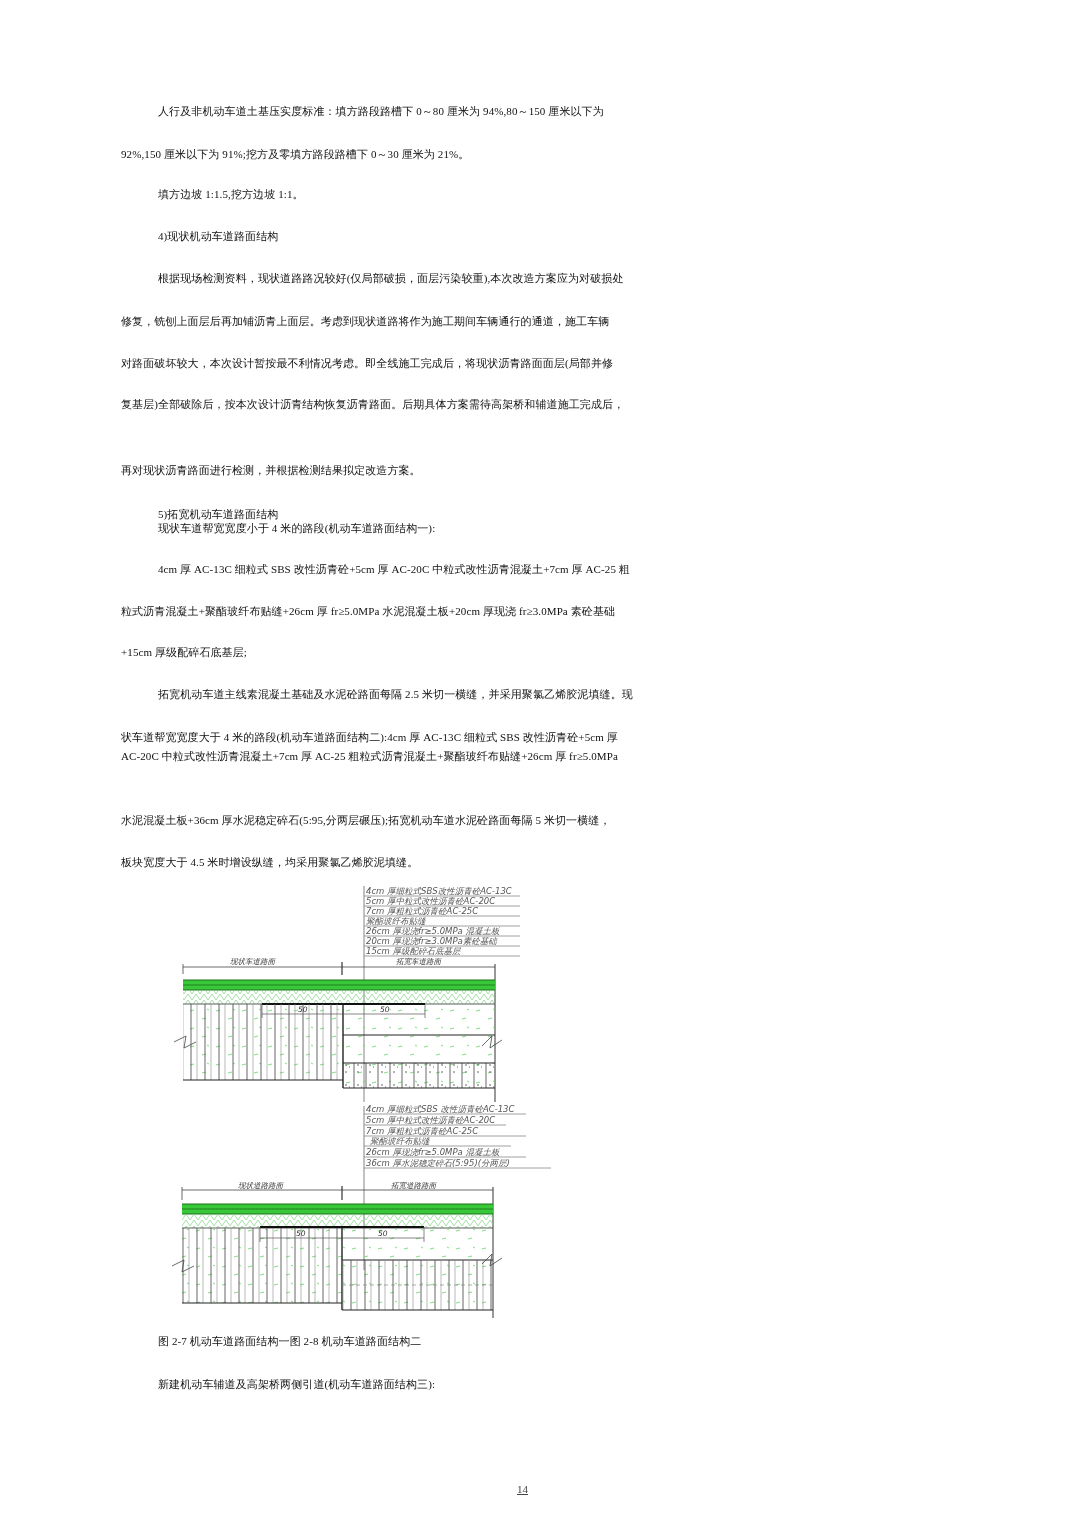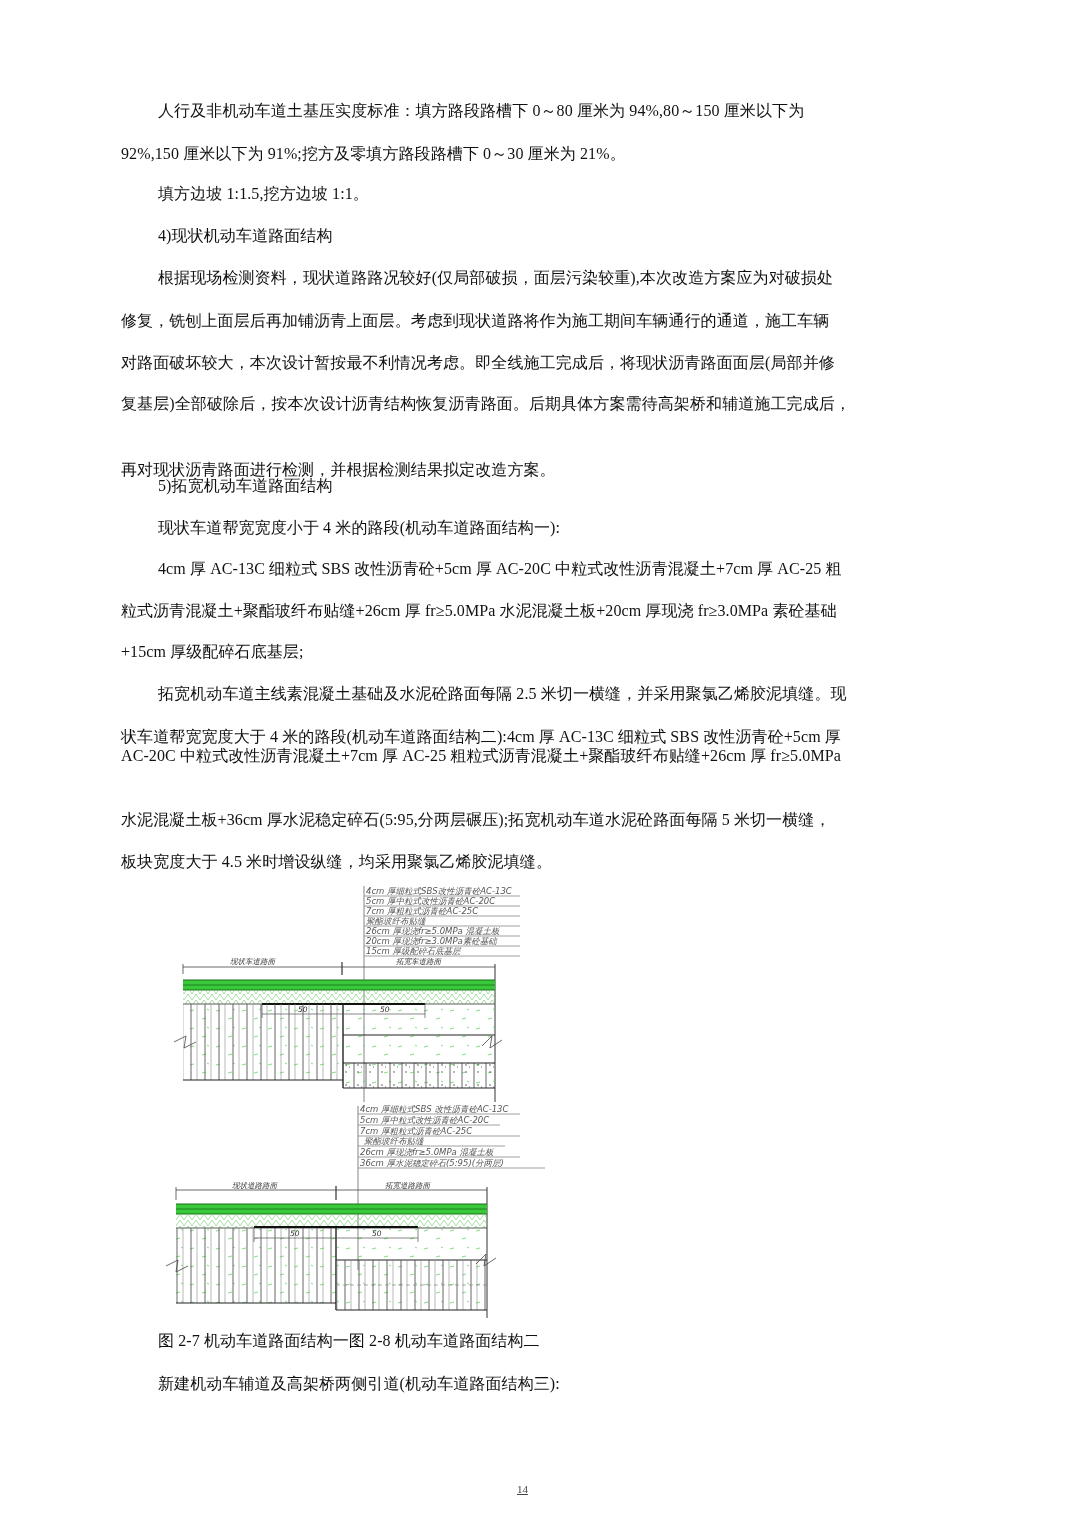--- a/index.html
+++ b/index.html
@@ -1,18 +1,18 @@
 <!DOCTYPE html>
 <html><head>
 <meta charset="utf-8">
 <style>
   html, body { margin: 0; padding: 0; background: #ffffff; }
   body { width: 1077px; height: 1523px; position: relative; overflow: hidden;
          font-family: "Liberation Serif", "DejaVu Serif", serif; color: #111; }
-  .line { position: absolute; left: 0; white-space: nowrap; font-size: 16px; line-height: 20px; letter-spacing: 0.1px; }
+  .line { position: absolute; left: 0; white-space: nowrap; font-size: 11px; line-height: 20px; letter-spacing: 0.1px; }
   .indent { left: 158px; }
   .flush { left: 121px; }
   .page-number { position: absolute; top: 1483px; left: 0; width: 1045px; text-align: center;
                  font-size: 11px; color: #444; text-decoration: underline; }
   .diagram { position: absolute; font-style: italic; }
   .diagram svg { display: block; }
   .legend-text { font-family: "DejaVu Sans", sans-serif; font-size: 8.5px; fill: #555; }
   .dim-text { font-family: "DejaVu Sans", sans-serif; font-size: 7.5px; fill: #333; }
 </style>
 </head>
@@ -24,21 +24,21 @@
 <div class="line indent" style="top:184px">填方边坡 1:1.5,挖方边坡 1:1。</div>
 
 <div class="line indent" style="top:226px">4)现状机动车道路面结构</div>
 
 <div class="line indent" style="top:268px">根据现场检测资料，现状道路路况较好(仅局部破损，面层污染较重),本次改造方案应为对破损处</div>
 <div class="line flush" style="top:311px">修复，铣刨上面层后再加铺沥青上面层。考虑到现状道路将作为施工期间车辆通行的通道，施工车辆</div>
 <div class="line flush" style="top:353px">对路面破坏较大，本次设计暂按最不利情况考虑。即全线施工完成后，将现状沥青路面面层(局部并修</div>
 <div class="line flush" style="top:394px">复基层)全部破除后，按本次设计沥青结构恢复沥青路面。后期具体方案需待高架桥和辅道施工完成后，</div>
 <div class="line flush" style="top:460px">再对现状沥青路面进行检测，并根据检测结果拟定改造方案。</div>
 
-<div class="line indent" style="top:476px">5)拓宽机动车道路面结构</div>
+<div class="line indent" style="top:504px">5)拓宽机动车道路面结构</div>
 
 <div class="line indent" style="top:518px">现状车道帮宽宽度小于 4 米的路段(机动车道路面结构一):</div>
 
 <div class="line indent" style="top:559px">4cm 厚 AC-13C 细粒式 SBS 改性沥青砼+5cm 厚 AC-20C 中粒式改性沥青混凝土+7cm 厚 AC-25 粗</div>
 <div class="line flush" style="top:601px">粒式沥青混凝土+聚酯玻纤布贴缝+26cm 厚 fr≥5.0MPa 水泥混凝土板+20cm 厚现浇 fr≥3.0MPa 素砼基础</div>
 <div class="line flush" style="top:642px">+15cm 厚级配碎石底基层;</div>
 
 <div class="line indent" style="top:684px">拓宽机动车道主线素混凝土基础及水泥砼路面每隔 2.5 米切一横缝，并采用聚氯乙烯胶泥填缝。现</div>
 <div class="line flush" style="top:727px">状车道帮宽宽度大于 4 米的路段(机动车道路面结构二):4cm 厚 AC-13C 细粒式 SBS 改性沥青砼+5cm 厚</div>
 <div class="line flush" style="top:746px">AC-20C 中粒式改性沥青混凝土+7cm 厚 AC-25 粗粒式沥青混凝土+聚酯玻纤布贴缝+26cm 厚 fr≥5.0MPa</div>
@@ -118,21 +118,21 @@
     <line x1="102" y1="124" x2="102" y2="138" stroke="#555" stroke-width="0.7"></line>
     <line x1="265" y1="124" x2="265" y2="138" stroke="#555" stroke-width="0.7"></line>
     <text class="dim-text" x="138" y="132">50</text>
     <text class="dim-text" x="220" y="132">50</text>
 
     <polyline points="14,162 26,156 24,168 36,162" fill="none" stroke="#444" stroke-width="0.8"></polyline>
     <polyline points="322,166 332,156 330,168 342,160" fill="none" stroke="#444" stroke-width="0.8"></polyline>
   </svg>
 </div>
 
-<div class="diagram" style="left:160px; top:1100px;">
+<div class="diagram" style="left:166px; top:1100px;">
   <svg width="392" height="218" viewBox="0 0 392 218" xmlns="http://www.w3.org/2000/svg">
     <defs>
       <pattern id="hatch2" width="8" height="6" patternUnits="userSpaceOnUse">
         <path d="M0 6 L4 0 L8 6" fill="none" stroke="#7fd27f" stroke-width="0.7"></path>
       </pattern>
       <pattern id="stripes2" width="14" height="10" patternUnits="userSpaceOnUse">
         <line x1="3" y1="0" x2="3" y2="10" stroke="#555" stroke-width="0.9"></line>
         <line x1="9" y1="0" x2="9" y2="10" stroke="#888" stroke-width="0.6"></line>
       </pattern>
       <pattern id="specks2" width="26" height="18" patternUnits="userSpaceOnUse">

